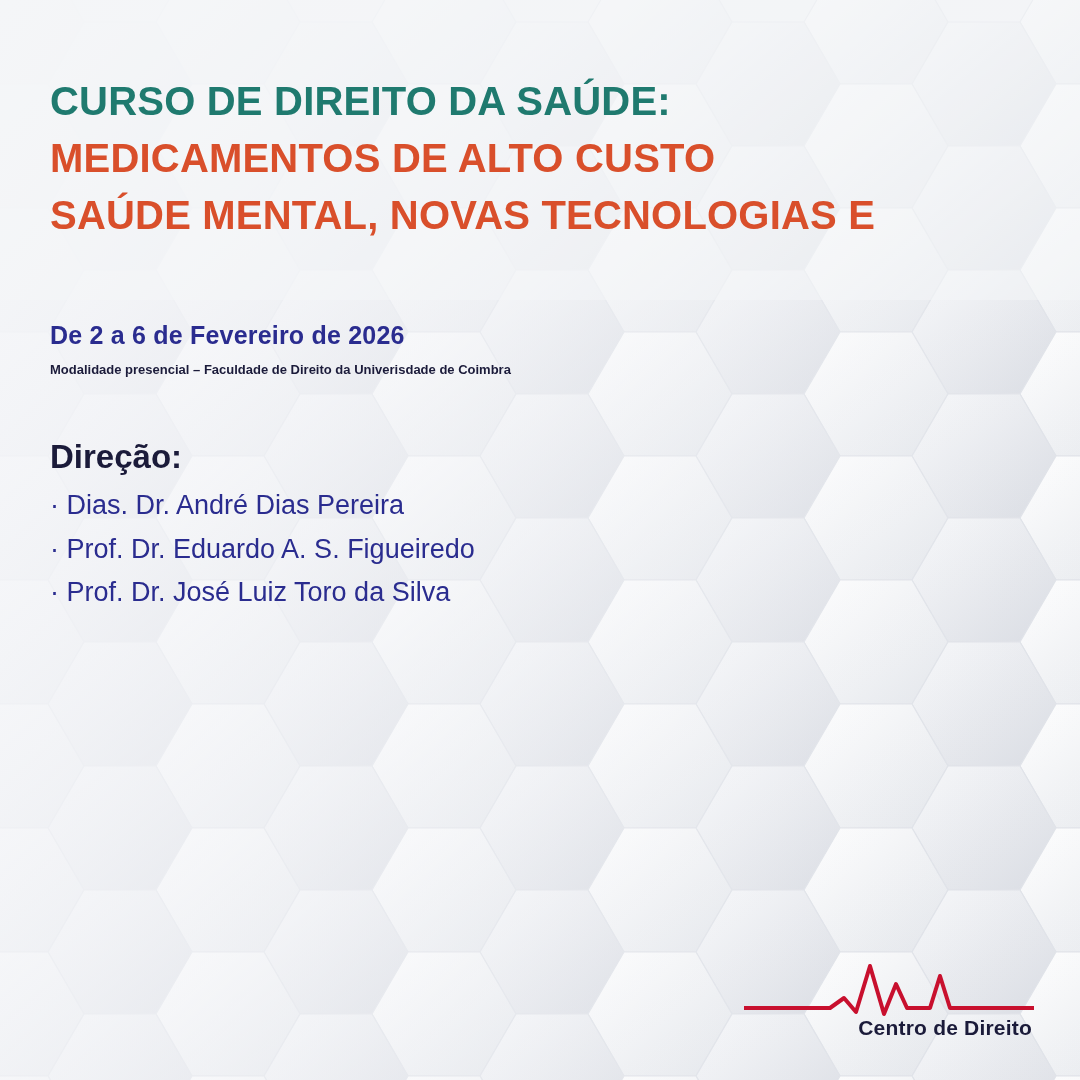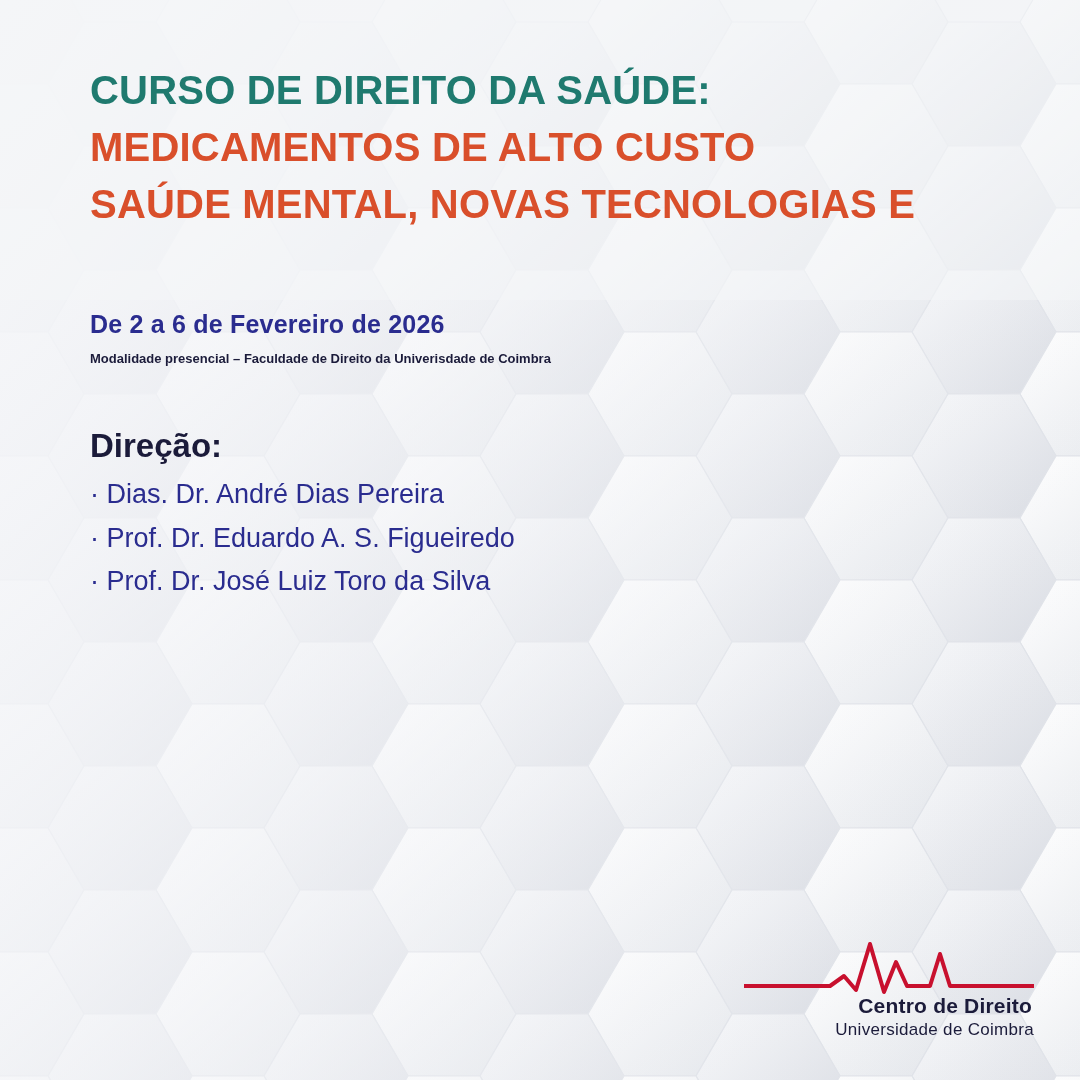--- a/index.html
+++ b/index.html
@@ -28,23 +28,22 @@
     inset: 0;
     width: 1080px;
     height: 1080px;
     pointer-events: none;
   }
 
   
   .content {
     position: absolute;
     left: 50px;
-    top: 62px;
+    top: 73px;
     width: 930px;
-    margin-left: 40px;
   }
 
   .title-line {
     font-weight: bold;
     font-size: 40px;
     letter-spacing: 0.2px;
     line-height: 1.42;
     margin: 0;
     text-transform: uppercase;
   }
@@ -335,16 +334,15 @@
       <p class="direction-item">· Prof. Dr. José Luiz Toro da Silva</p>
     </div>
 
   </div>
 
   <div class="logo">
     <svg class="logo-pulse" viewBox="0 0 290 62" xmlns="http://www.w3.org/2000/svg" aria-hidden="true">
       <polyline points="0,50 86,50 100,40 112,54 126,8 140,56 152,26 163,50 186,50 196,18 206,50 290,50" fill="none" stroke="#c8102e" stroke-width="4" stroke-linejoin="round" stroke-linecap="round"></polyline>
     </svg>
     <span class="logo-line1">Centro de Direito</span>
-    <span class="logo-line3">Universidade de Coimbra</span>
   </div>
 
 </div>
 
 </body></html>

